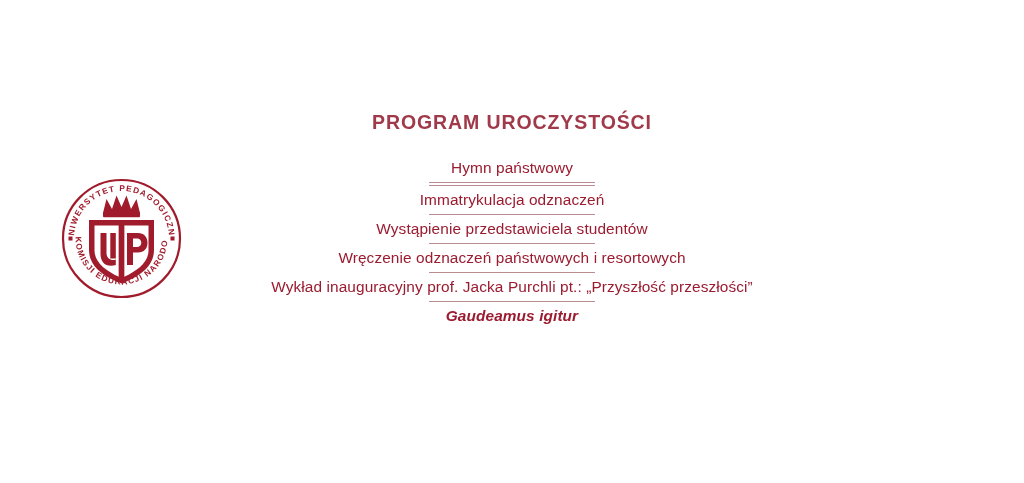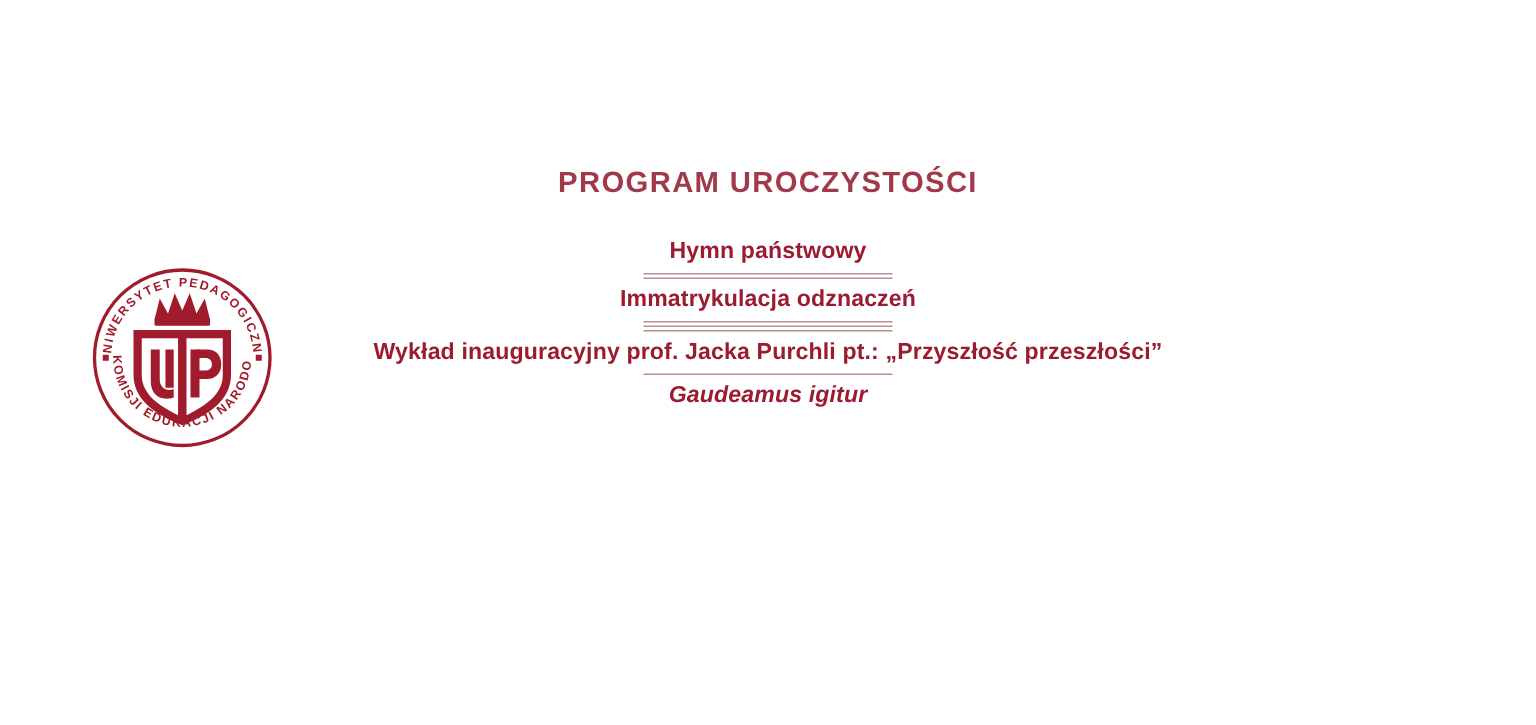--- a/index.html
+++ b/index.html
@@ -53,21 +53,21 @@
     top: 155px;
     width: 1024px;
     display: flex;
     flex-direction: column;
     align-items: center;
   }
   .prog-item {
     text-align: center;
     color: #9b1b30;
     font-size: 15.4px;
-    font-weight: 700;
+    font-weight: 400;
     line-height: 20px;
     white-space: nowrap;
     letter-spacing: 0.1px;
     padding: 3px 0 3px 0;
   }
   .prog-item.italic {
     font-style: italic;
     font-weight: 600;
   }
   .prog-sep {
@@ -131,22 +131,24 @@
   <div class="program">
 
     <div class="prog-item">Hymn państwowy</div>
     <div class="prog-sep"></div>
 
     <div class="prog-sep"></div>
 
     <div class="prog-item">Immatrykulacja odznaczeń</div>
     <div class="prog-sep"></div>
 
+    <div class="prog-item">Wystąpienie przedstawiciela studentów</div>
     <div class="prog-sep"></div>
 
+    <div class="prog-item">Wręczenie odznaczeń państwowych i resortowych</div>
     <div class="prog-sep"></div>
 
     <div class="prog-item">Wykład inauguracyjny prof. Jacka Purchli pt.: „Przyszłość przeszłości”</div>
     <div class="prog-sep"></div>
 
     <div class="prog-item italic">Gaudeamus igitur</div>
 
   </div>
 
 </div>

